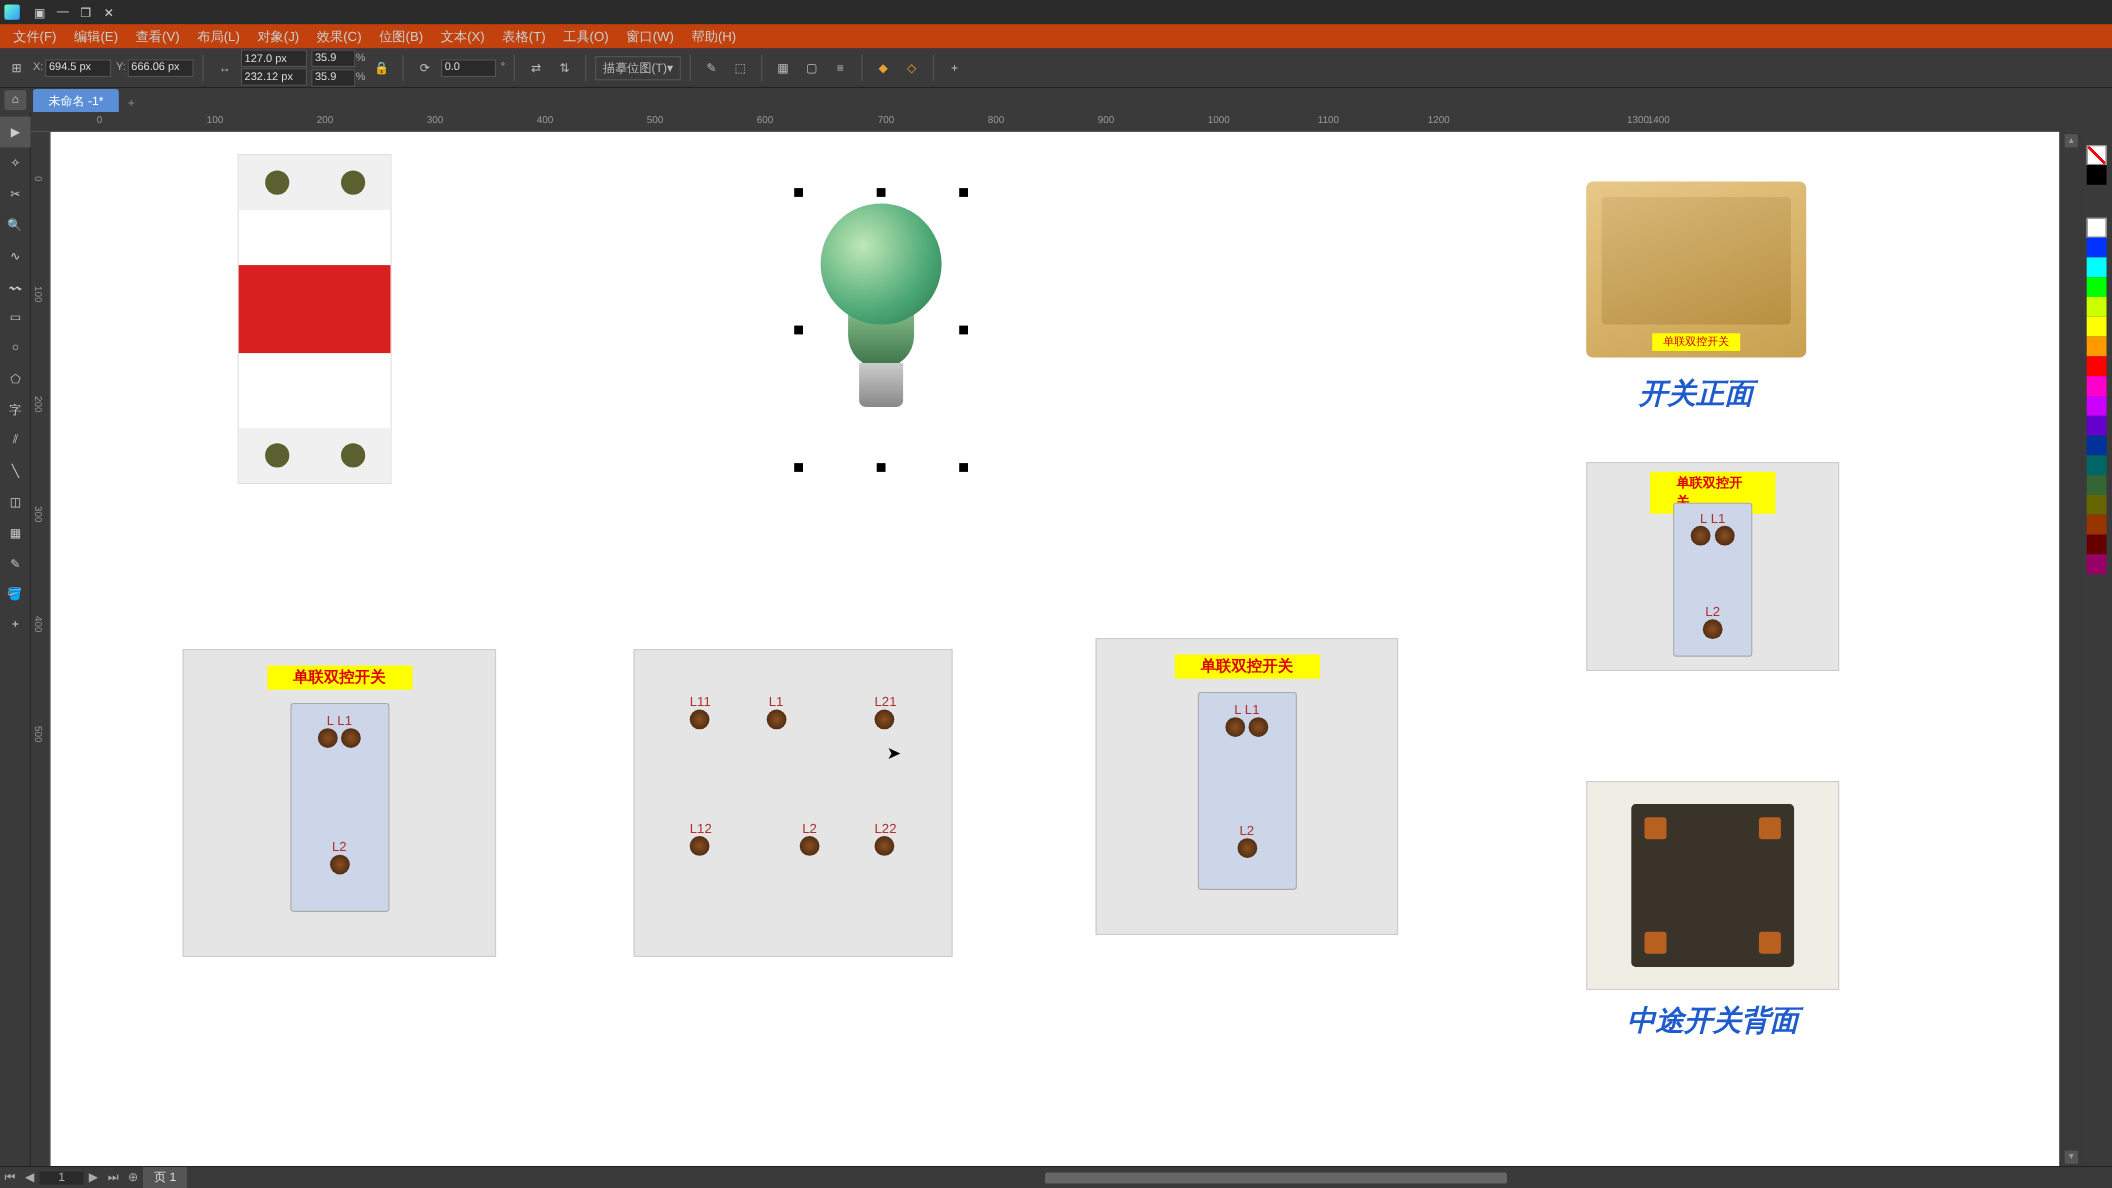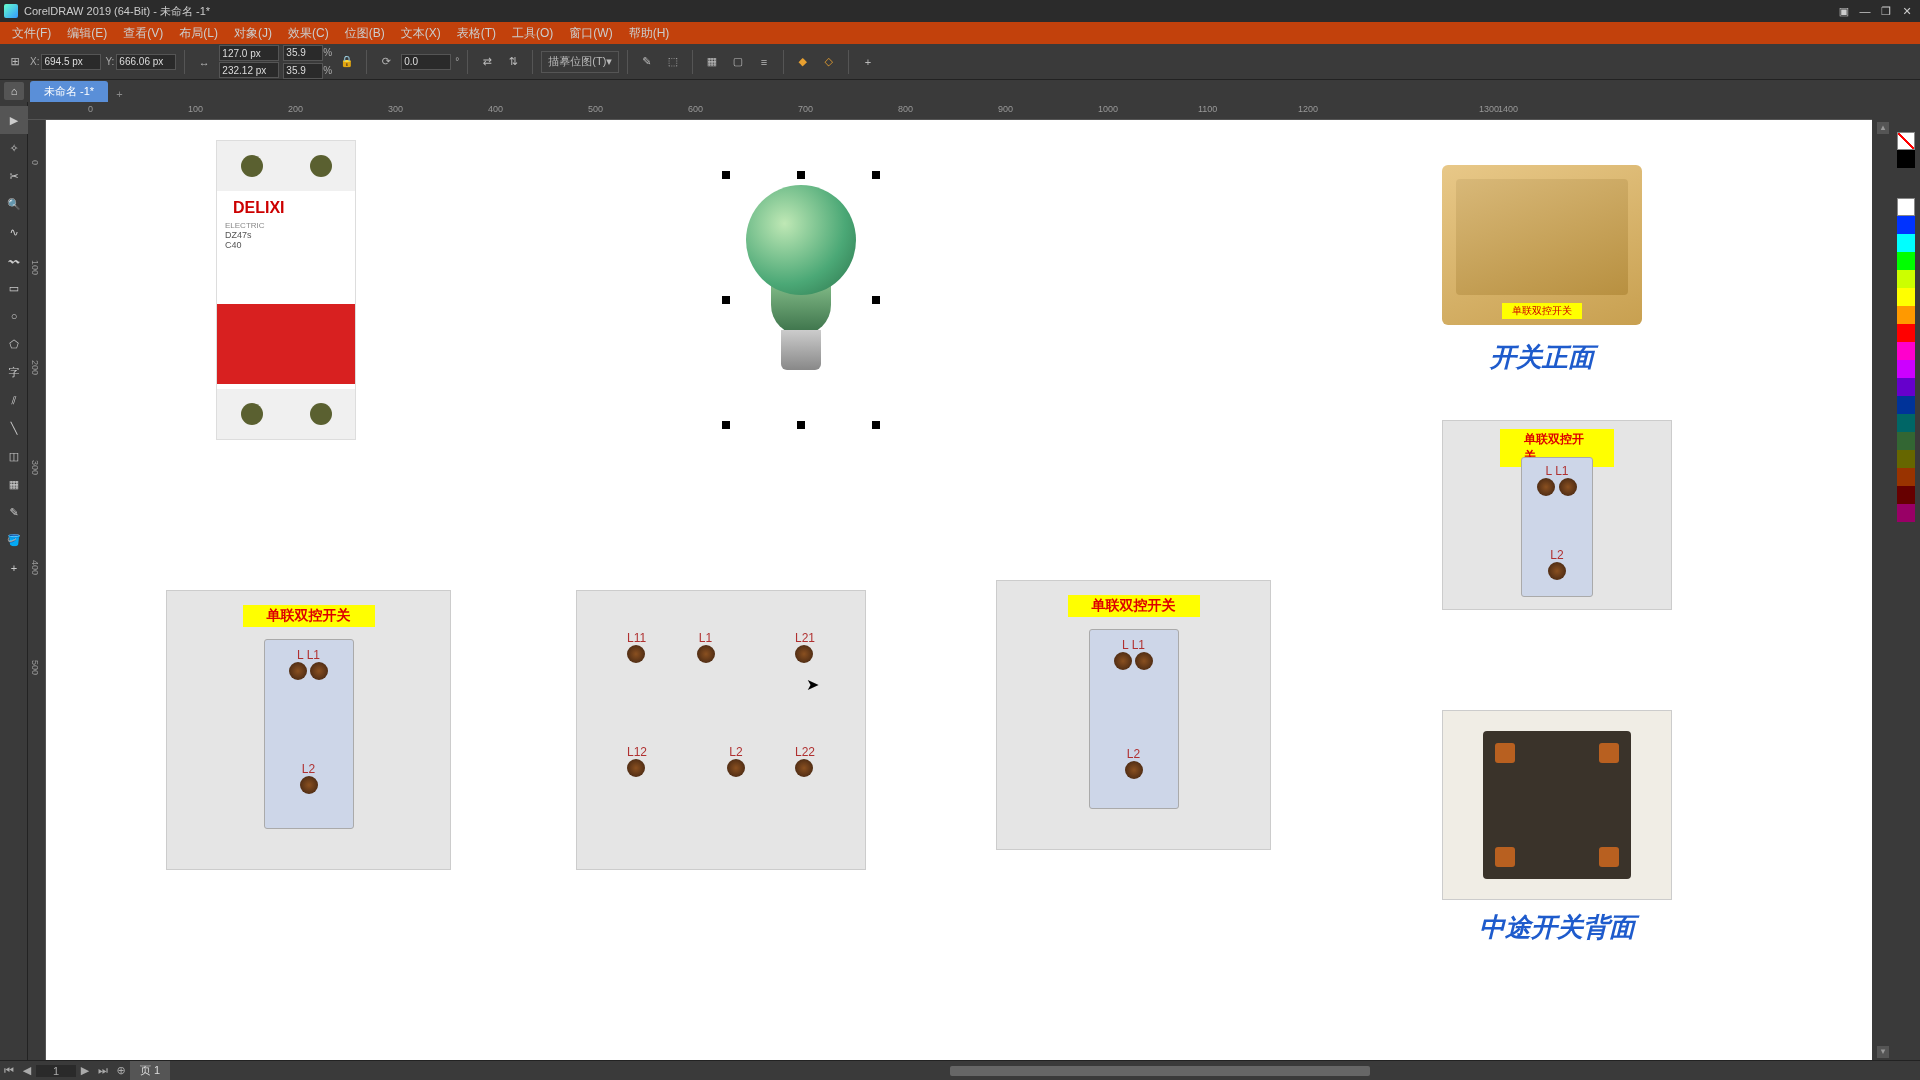--- a/index.html
+++ b/index.html
@@ -66,23 +66,20 @@
 .pagebar .page { background: #555; padding: 2px 10px; color: #ddd; }
 
 .terminal { width: 18px; height: 18px; border-radius: 50%; background: radial-gradient(#8a5020,#3a2010); display: inline-block; }
 .term-lbl { color: #b03030; font-size: 12px; text-align: center; }
 </style>
 </head>
 <body>
 
 <div class="titlebar">
   <div class="logo"></div>
-  <div class="title">
-    <span>CorelDRAW 2019 (64-Bit)</span> - <span>未命名 -1*</span>
-  </div>
   <div class="btn">▣</div>
   <div class="btn">—</div>
   <div class="btn">❐</div>
   <div class="btn">✕</div>
 </div>
 
 <div class="menubar">
   <div class="item">文件(F)</div>
   <div class="item">编辑(E)</div>
   <div class="item">查看(V)</div>
@@ -201,26 +198,20 @@
     <span class="tick" style="top:540px">500</span>
   </div>
 
   <div class="canvas-area">
 
     <div class="breaker" style="position:absolute;left:170px;top:20px">
       <div class="top">
           <div class="screw"></div>
           <div class="screw"></div>
         </div>
-      <div style="padding:4px 8px">
-        <div class="brand">DELIXI</div>
-        <div style="font-size:8px;color:#888">ELECTRIC</div>
-        <div style="font-size:9px;color:#555">DZ47s</div>
-        <div style="font-size:9px;color:#555">C40</div>
-      </div>
       <div class="mid"></div>
       <div class="bot">
           <div class="screw"></div>
           <div class="screw"></div>
         </div>
     </div>
 
     <div class="handles" style="left:680px;top:55px;width:150px;height:250px">
       <div class="h" style="left:-4px;top:-4px"></div>
         <div class="h" style="left:71px;top:-4px"></div>

